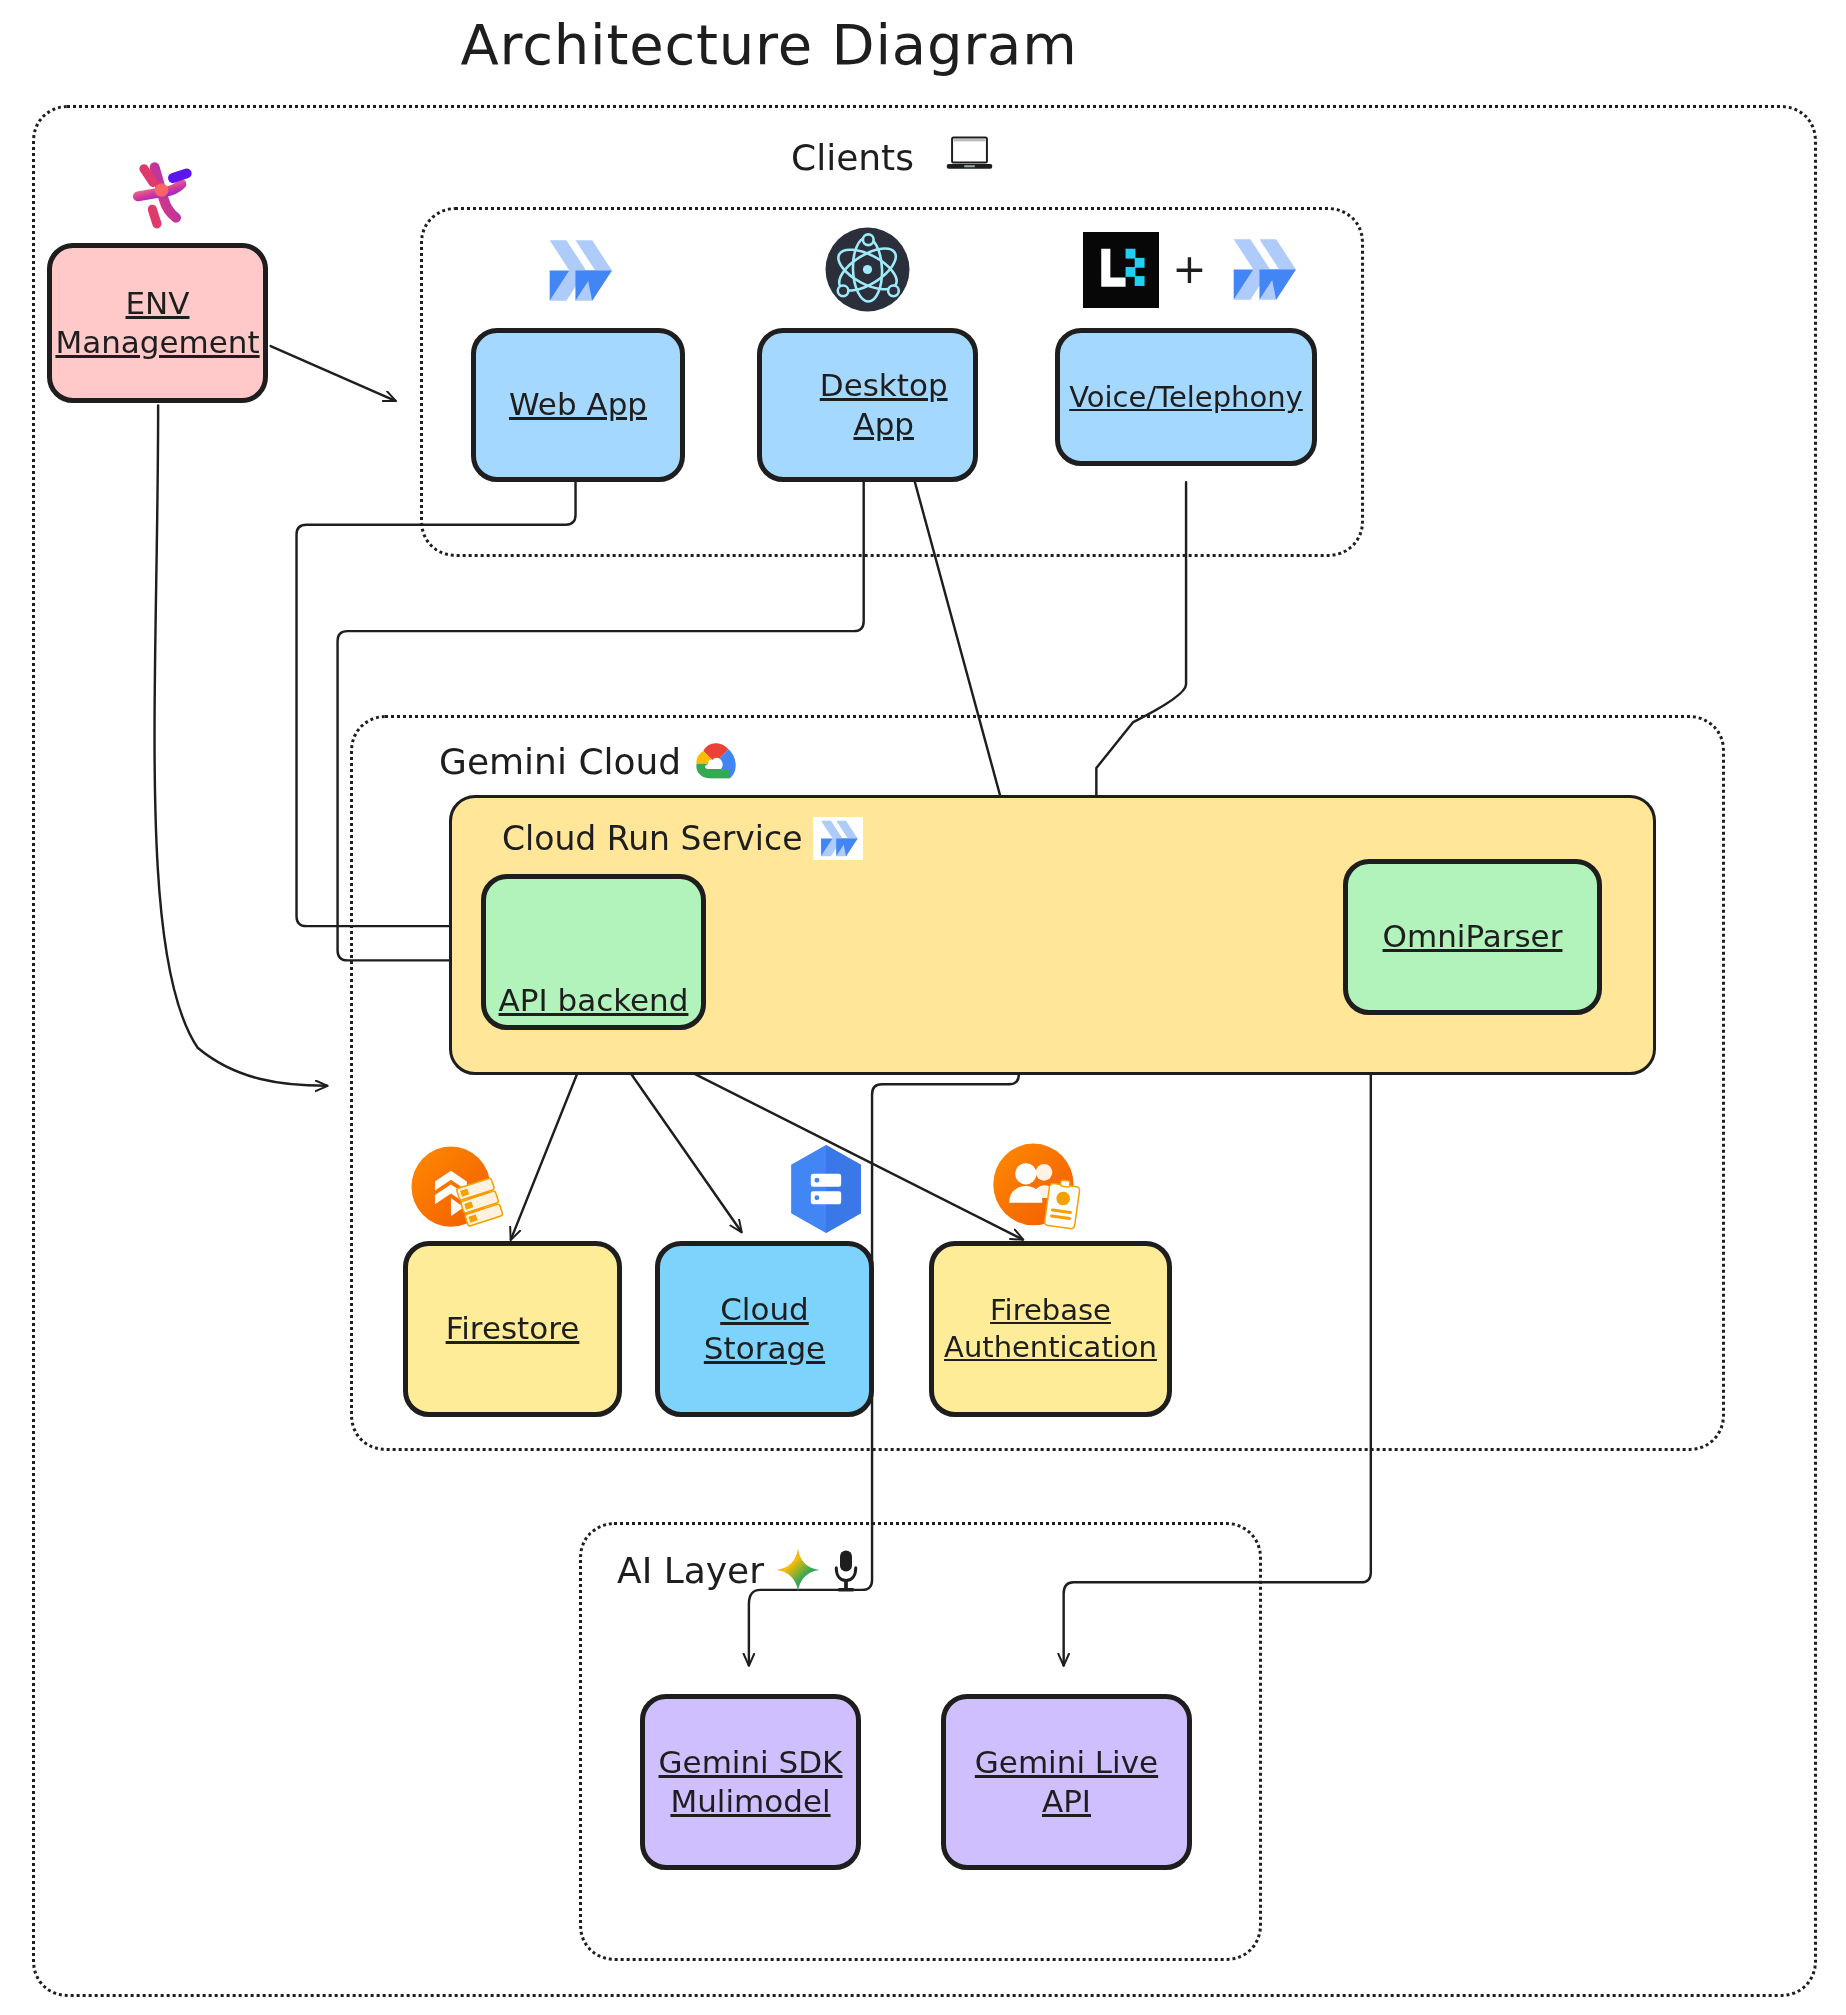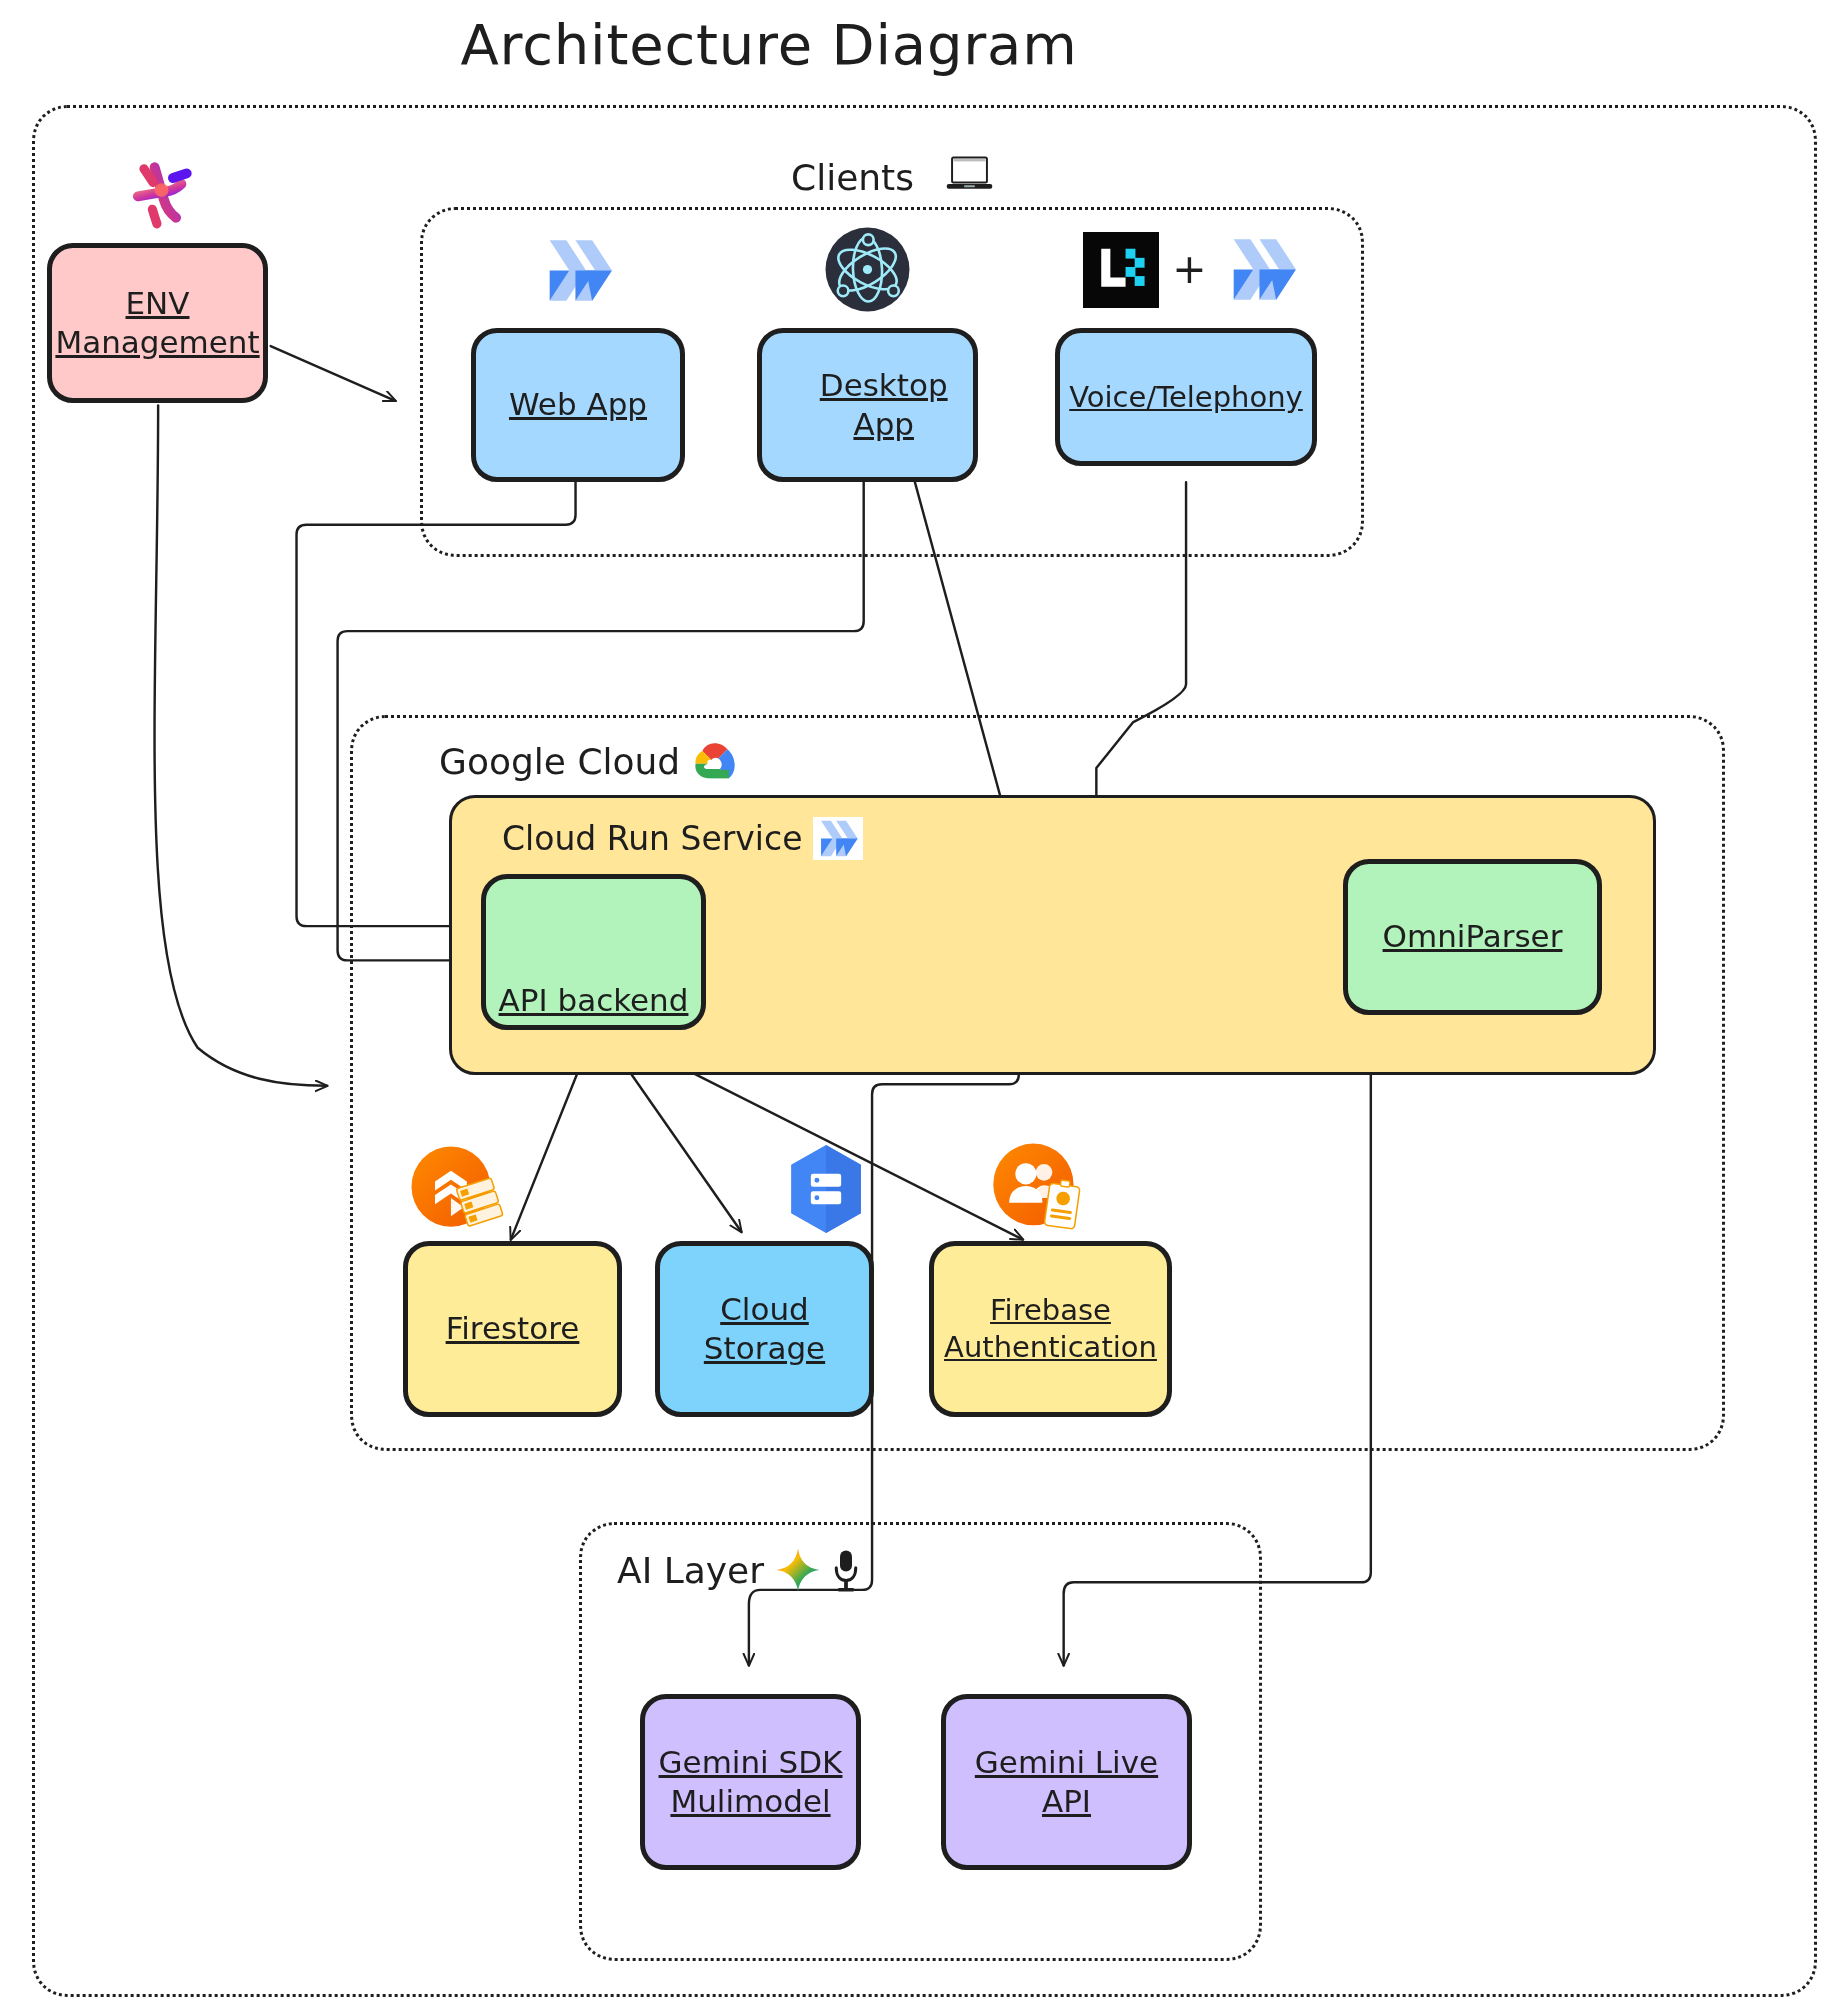--- a/index.html
+++ b/index.html
@@ -82,21 +82,21 @@
 
       <path d="M1340,1360 L1340,1413 Q1340,1426 1327,1426 L1160,1426 Q1147,1426 1147,1439 L1147,2078 Q1147,2091 1134,2091 L1000,2091 Q985,2091 985,2110 L985,2190"></path>
 
       <path d="M1400,1360 L1400,1382 Q1400,1395 1413,1395 L1790,1395 Q1803,1395 1803,1408 L1803,2068 Q1803,2081 1790,2081 L1412,2081 Q1399,2081 1399,2096 L1399,2190"></path>
     </g>
   </svg>
 
   <div class="group" style="left:32px;top:105px;width:1779px;height:1886px;"></div>
 
   <div class="group" style="left:420px;top:207px;width:938px;height:344px;"></div>
-  <div class="group-label" style="left:791px;top:156px;gap:32px;">
+  <div class="group-label" style="left:791px;top:136px;gap:32px;">
     <span>Clients</span>
     <span class="laptop">
       <svg width="47" height="35" viewBox="0 0 62 46">
         <rect x="8" y="2" width="46" height="33" rx="2" fill="#fff" stroke="#1e1e1e" stroke-width="2.6"></rect>
         <rect x="10" y="4" width="42" height="3" fill="#bbb"></rect>
         <rect x="1" y="37" width="60" height="6" rx="2.5" fill="#1e1e1e"></rect>
         <rect x="24" y="38.5" width="14" height="2.6" fill="#9aa"></rect>
       </svg>
     </span>
   </div>
@@ -176,21 +176,21 @@
       <path d="M52,48 L78,48 L52,88 Z" fill="#4285f4"></path>
       <path d="M66,48 L100,48 L74,88 Z" fill="#4285f4"></path>
     </svg>
   </div>
   <div class="node small" style="left:1055px;top:328px;width:262px;height:138px;background:#a5d8ff;">
     <span>Voice/Telephony</span>
   </div>
 
   <div class="group" style="left:350px;top:715px;width:1369px;height:730px;"></div>
   <div class="group-label" style="left:439px;top:741px;">
-    <span>Google Cloud</span>
+    <span>Gemini Cloud</span>
     <svg width="47" height="41" viewBox="0 0 62 54">
       <path d="M31,3 C24,3 18,7 15,13 L27,25 C29,22 33,21 36,23 L48,11 C44,6 38,3 31,3 Z" fill="#ea4335"></path>
       <path d="M15,13 C9,16 5,23 6,30 L22,30 C21,27 22,24 27,25 Z" fill="#fbbc04"></path>
       <path d="M48,11 L36,23 C41,26 42,33 38,37 L50,49 C60,42 61,22 48,11 Z" fill="#4285f4"></path>
       <path d="M6,30 C4,40 12,49 22,49 L50,49 L38,37 L22,37 C17,37 14,33 22,30 Z" fill="#34a853"></path>
       <path d="M24,38 L50,38 L50,49 L24,49 Z" fill="#34a853"></path>
     </svg>
   </div>
 
   <div class="subgroup" style="left:449px;top:795px;width:1201px;height:274px;background:#ffe699;"></div>

